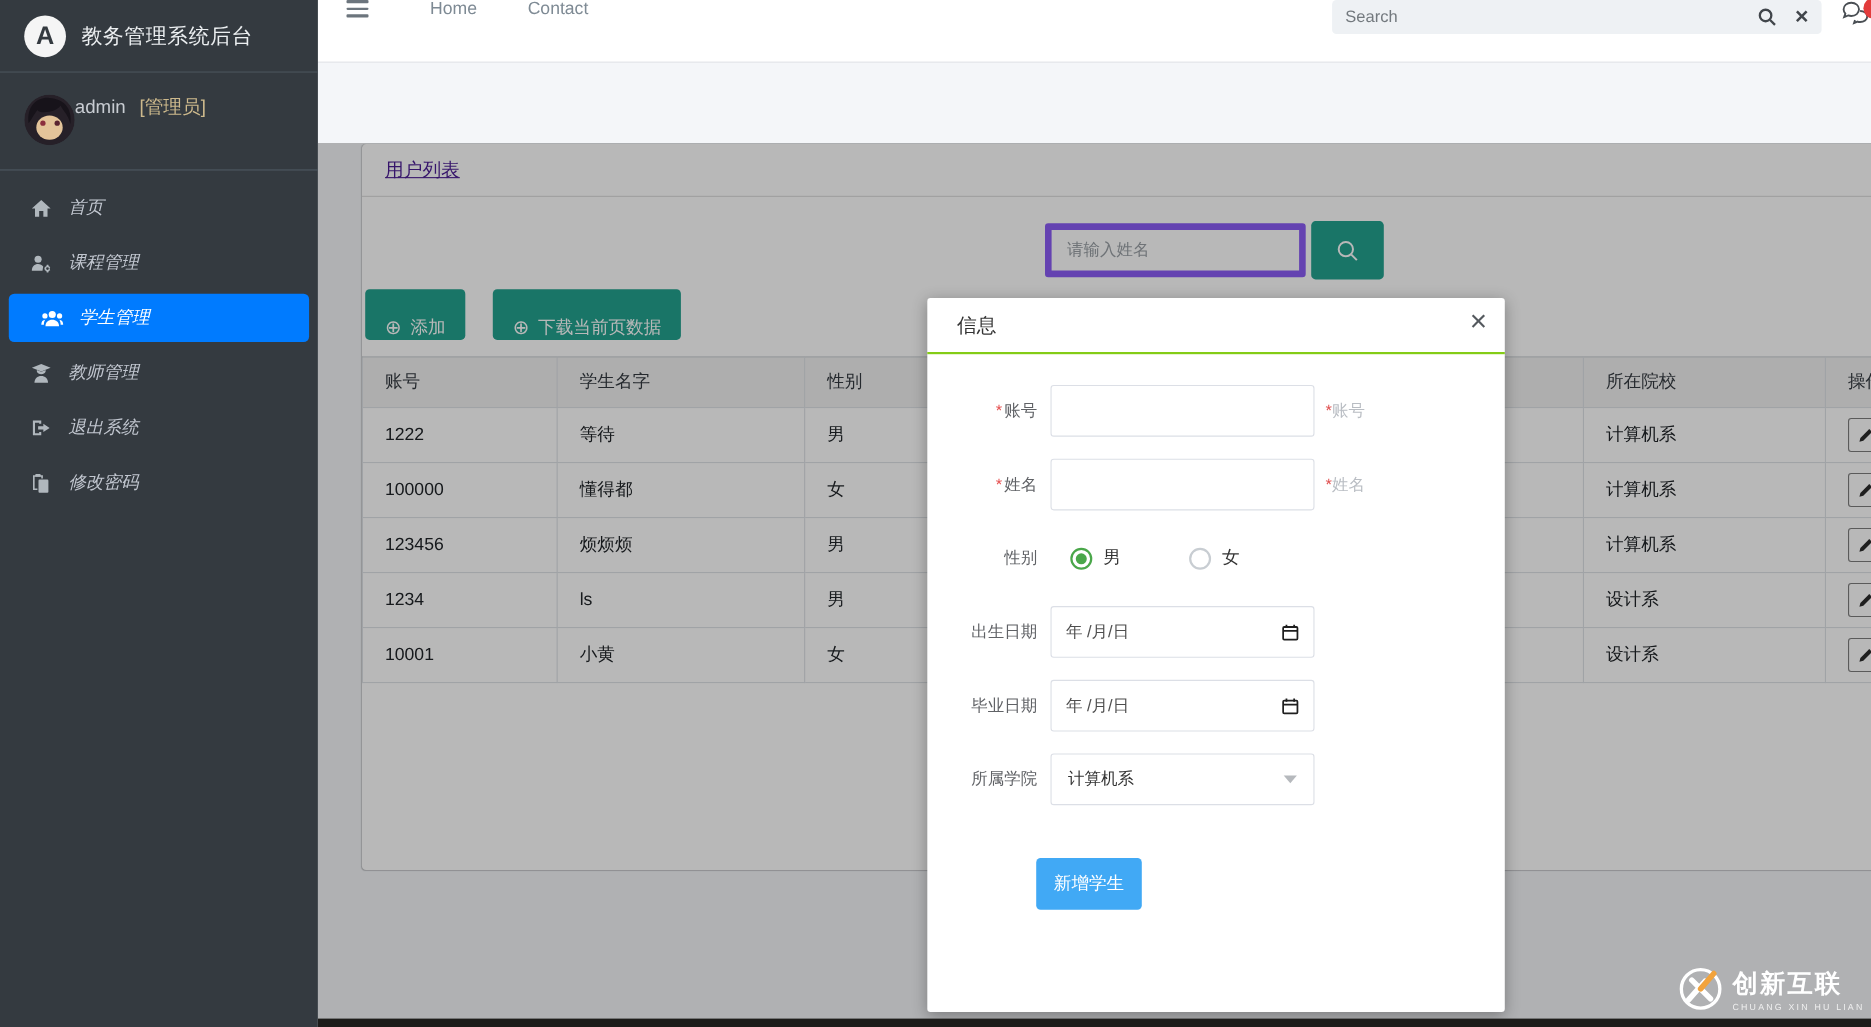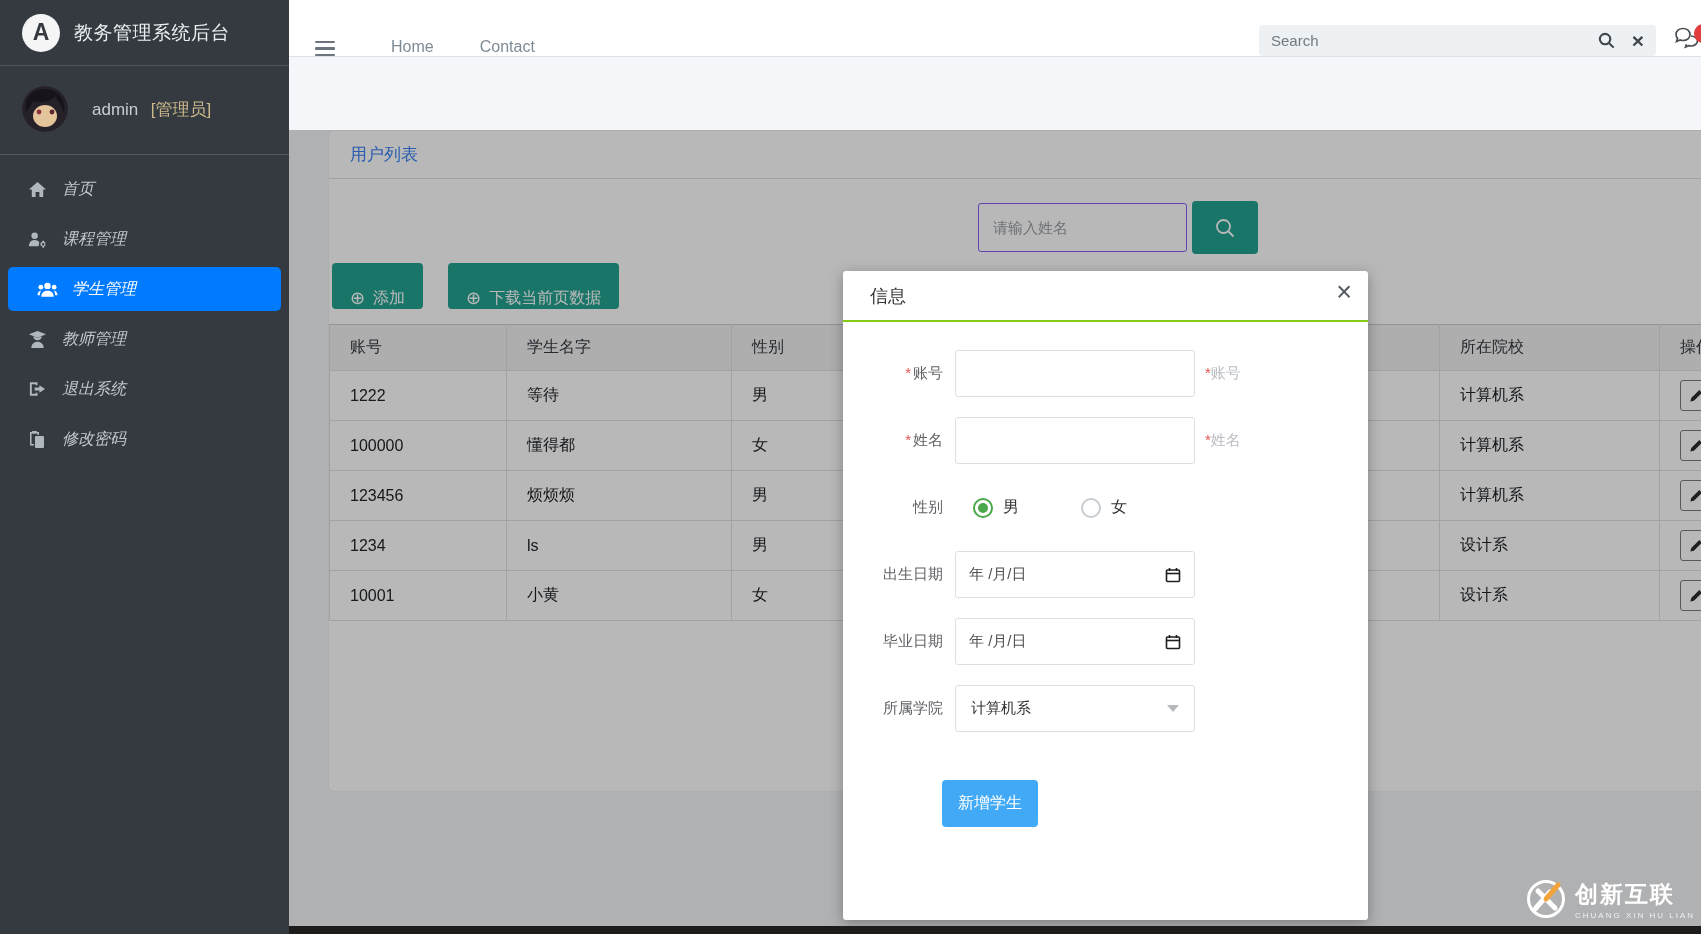--- a/index.html
+++ b/index.html
@@ -6,61 +6,61 @@
   html,body { width:1701px; height:934px; overflow:hidden; }
   body { font-family:"Liberation Sans","DejaVu Sans",sans-serif; background:#f4f6f9; }
   .app { position:relative; width:1701px; height:934px; display:flex; overflow:hidden; }
 
   
   .sidebar { width:289px; min-width:289px; height:100%; background:#343a40; color:#c2c7d0; z-index:60; }
   .brand { display:flex; align-items:center; gap:14px; height:66px; padding:0 14px 0 22px; border-bottom:1px solid #4b545c; }
   .brand-logo { width:38px; height:38px; border-radius:50%; background:#f5f5f5; color:#343a40;
     display:flex; align-items:center; justify-content:center; font-size:23px; font-weight:bold; }
   .brand-title { color:#eceff1; font-size:19px; letter-spacing:.5px; }
-  .user-panel { display:flex; align-items:center; gap:24px; padding:20px 22px 22px 22px; border-bottom:1px solid #4f5962; }
+  .user-panel { display:flex; align-items:flex-start; gap:0; padding:20px 22px 22px 22px; border-bottom:1px solid #4f5962; }
   .avatar { width:46px; height:46px; border-radius:50%; overflow:hidden; flex:none; }
   .user-name { font-size:17px; color:#c9cdd3; }
   .user-role { font-size:17px; color:#cdb98c; margin-left:8px; }
   .side-nav { padding:12px 8px 0 8px; }
   .nav-item { display:flex; align-items:center; gap:14px; height:44px; margin-bottom:6px;
     padding:0 12px 0 18px; border-radius:5px; cursor:pointer; color:#c2c7d0; font-size:16px;font-style:italic; }
   .nav-item .nav-icon { width:22px; display:flex; justify-content:center; color:#b0b7bd; }
   .nav-item.active { background:#007bff; color:#fff;padding-left:28px; }
   .nav-item.active .nav-icon { color:#fff; }
 
   
   .main { flex:1; display:flex; flex-direction:column; position:relative; min-width:0; }
 
   
-  .navbar { height:57px; background:#fff; border-bottom:1px solid #dee2e6; display:flex; align-items:flex-end;
+  .navbar { height:57px; background:#fff; border-bottom:1px solid #dee2e6; display:flex; align-items:flex-start;
     padding-left:26px; position:relative; z-index:55; }
   .burger { width:20px; display:flex; flex-direction:column; gap:4px; cursor:pointer; }
   .burger span { display:block; height:2.5px; background:#6c757d; border-radius:1px; }
   .top-links { display:flex; gap:46px; margin-left:56px; }
   .top-link { font-size:16px; color:#7e8a94; cursor:pointer; }
-  .nav-search { margin-left:auto; width:397px; height:31px; background:#eef1f4; border-radius:4px;
+  .nav-search { margin-left:auto; width:445px; height:31px; background:#eef1f4; border-radius:4px;
     display:flex; align-items:center; padding:0 12px; }
   .nav-search input { flex:1; border:none; background:transparent; outline:none; font-size:15px; color:#444;
     font-family:inherit; }
   .nav-search input::placeholder { color:#73797e; }
   .nav-search .s-icon { display:flex; align-items:center; margin-left:10px; cursor:pointer; color:#41464b; }
   .nav-search .x-icon { font-size:21px; font-weight:bold; color:#41464b; line-height:1; margin-left:16px; cursor:pointer; }
   .messages { position:relative; margin-left:17px; margin-right:-14px; width:42px; height:30px; cursor:pointer; }
   .msg-badge { position:absolute; top:-2px; right:2px; min-width:19px; height:19px; border-radius:10px;
     background:#e23c3c; color:#fff; font-size:11px; display:flex; align-items:center; justify-content:center; }
 
   
   .content { position:relative; flex:1; background:#f4f6f9; overflow:hidden; }
   .card { position:absolute; left:40px; top:74px; right:0; height:660px; background:#fff;
     border-radius:4px 0 0 4px; box-shadow:0 0 1px rgba(0,0,0,.2); overflow:hidden; }
   .card-header { height:48px; display:flex; align-items:center; padding-left:21px;
-    border-bottom:1px solid rgba(0,0,0,.12); font-size:17px; color:#3b82f6; }
+    border-bottom:1px solid rgba(0,0,0,.12); font-size:17px; color:#4c1d95;text-decoration:underline; }
   .search-row { display:flex; align-items:center; margin-top:22px; height:53px; }
   .search-row .spacer { flex:1; }
-  .name-search { width:209px; height:49px; border:1px solid #8b5cf6; border-radius:3px; padding:0 14px;
+  .name-search { width:237px; height:49px; border:6px solid #8b5cf6; border-radius:3px; padding:0 14px;
     font-size:15px; color:#333; outline:none; font-family:inherit; }
   .name-search::placeholder { color:#9aa0a6; }
   .teal-search-btn { width:66px; height:53px; margin-left:5px; margin-right:443px; background:#23a28f;
     border:none; border-radius:4px; color:#fff; display:flex; align-items:center; justify-content:center; cursor:pointer; }
   .actions-row { display:flex; gap:25px; margin:9px 0 0 3px; }
   .teal-btn { height:46px; background:#23a28f; border:none; border-radius:4px; color:#fff; font-size:16px;
     padding:0 18px; display:flex; align-items:flex-end; gap:8px; cursor:pointer; font-family:inherit; }
   .teal-btn .plus-icon::before { content:"\2295"; font-size:18px; }
 
   table.data { border-collapse:collapse; margin-top:15px; table-layout:fixed; width:1530px; font-size:16px; }

